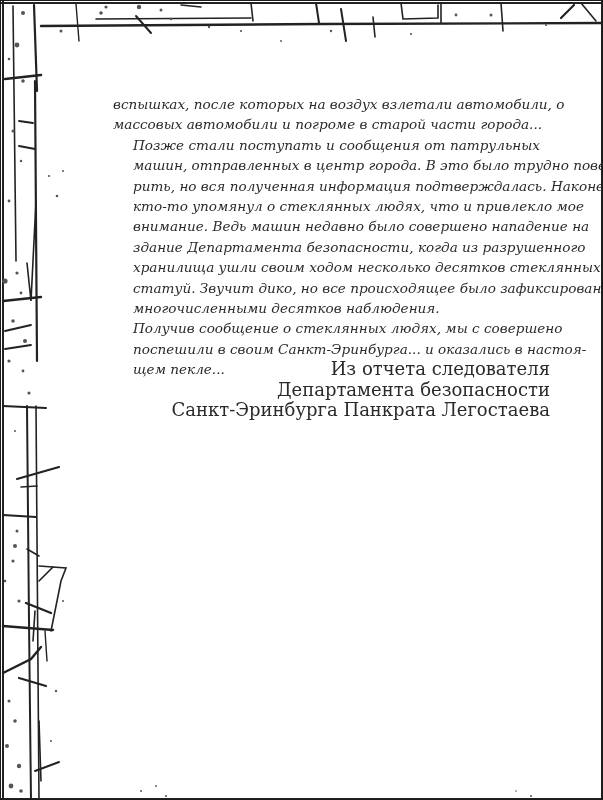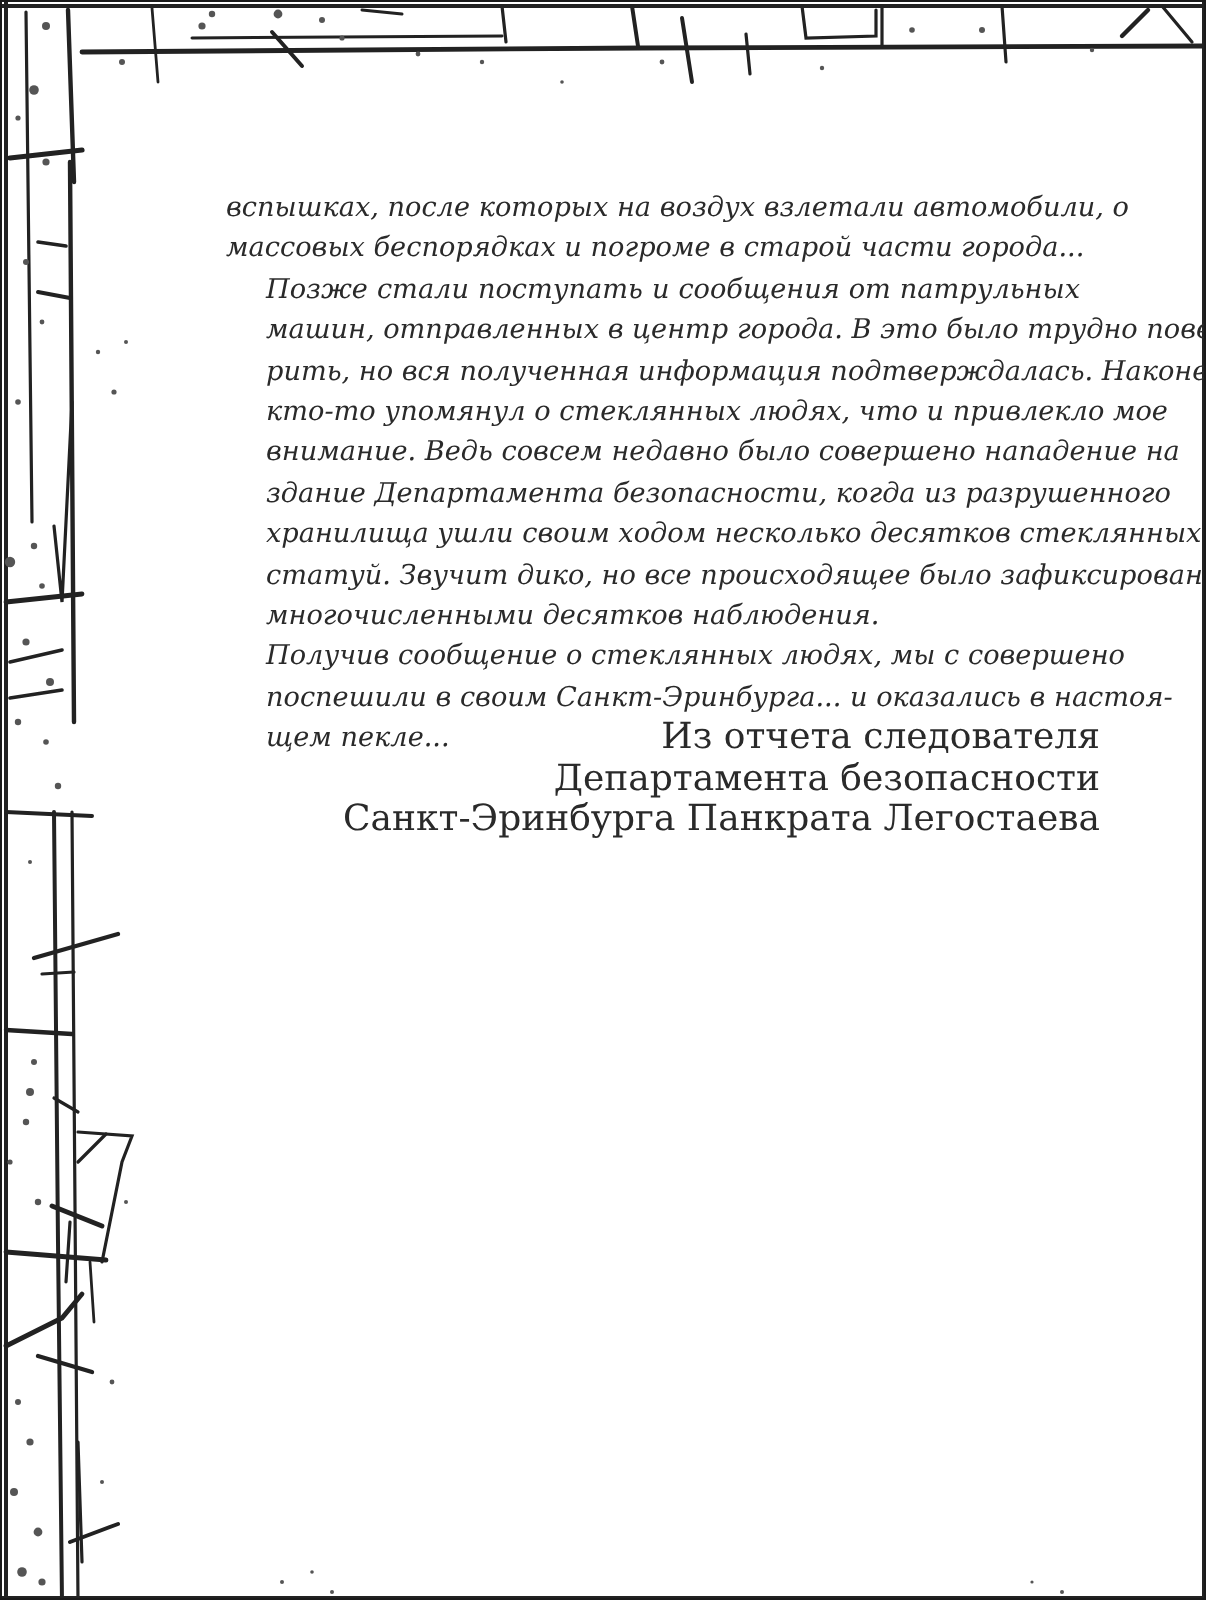--- a/index.html
+++ b/index.html
@@ -135,28 +135,28 @@
       <circle cx="155" cy="785" r="0.9"></circle>
         <circle cx="165" cy="795" r="1"></circle>
         <circle cx="515" cy="790" r="0.8"></circle>
       <circle cx="530" cy="795" r="1"></circle>
     </g>
   </svg>
 
   <div class="text-block">
     <p>
       <span class="line">вспышках, после которых  на воздух взлетали автомобили, о</span>
-      <span class="line last">массовых беспорядках и погроме в  старой части города...</span>
+      <span class="line last">массовых автомобили и погроме в  старой части города...</span>
     </p>
     <p class="indent">
       <span class="line">Позже стали поступать и сообщения от патрульных</span>
       <span class="line">машин, отправленных в центр города. В это было трудно пове-</span>
       <span class="line">рить, но вся полученная информация подтверждалась. Наконец</span>
       <span class="line">кто-то упомянул  о стеклянных людях, что и привлекло мое</span>
-      <span class="line">внимание. Ведь совсем недавно было совершено нападение на</span>
+      <span class="line">внимание. Ведь машин недавно было совершено нападение на</span>
       <span class="line">здание Департамента безопасности, когда из разрушенного</span>
       <span class="line">хранилища ушли своим ходом несколько десятков стеклянных</span>
       <span class="line">статуй. Звучит дико, но все происходящее было зафиксировано</span>
       <span class="line last">многочисленными десятков наблюдения.</span>
     </p>
     <p class="indent">
       <span class="line">Получив сообщение о стеклянных людях, мы с совершено</span>
       <span class="line">поспешили в своим Санкт-Эринбурга... и оказались в настоя-</span>
       <span class="line last">щем пекле...</span>
     </p>

